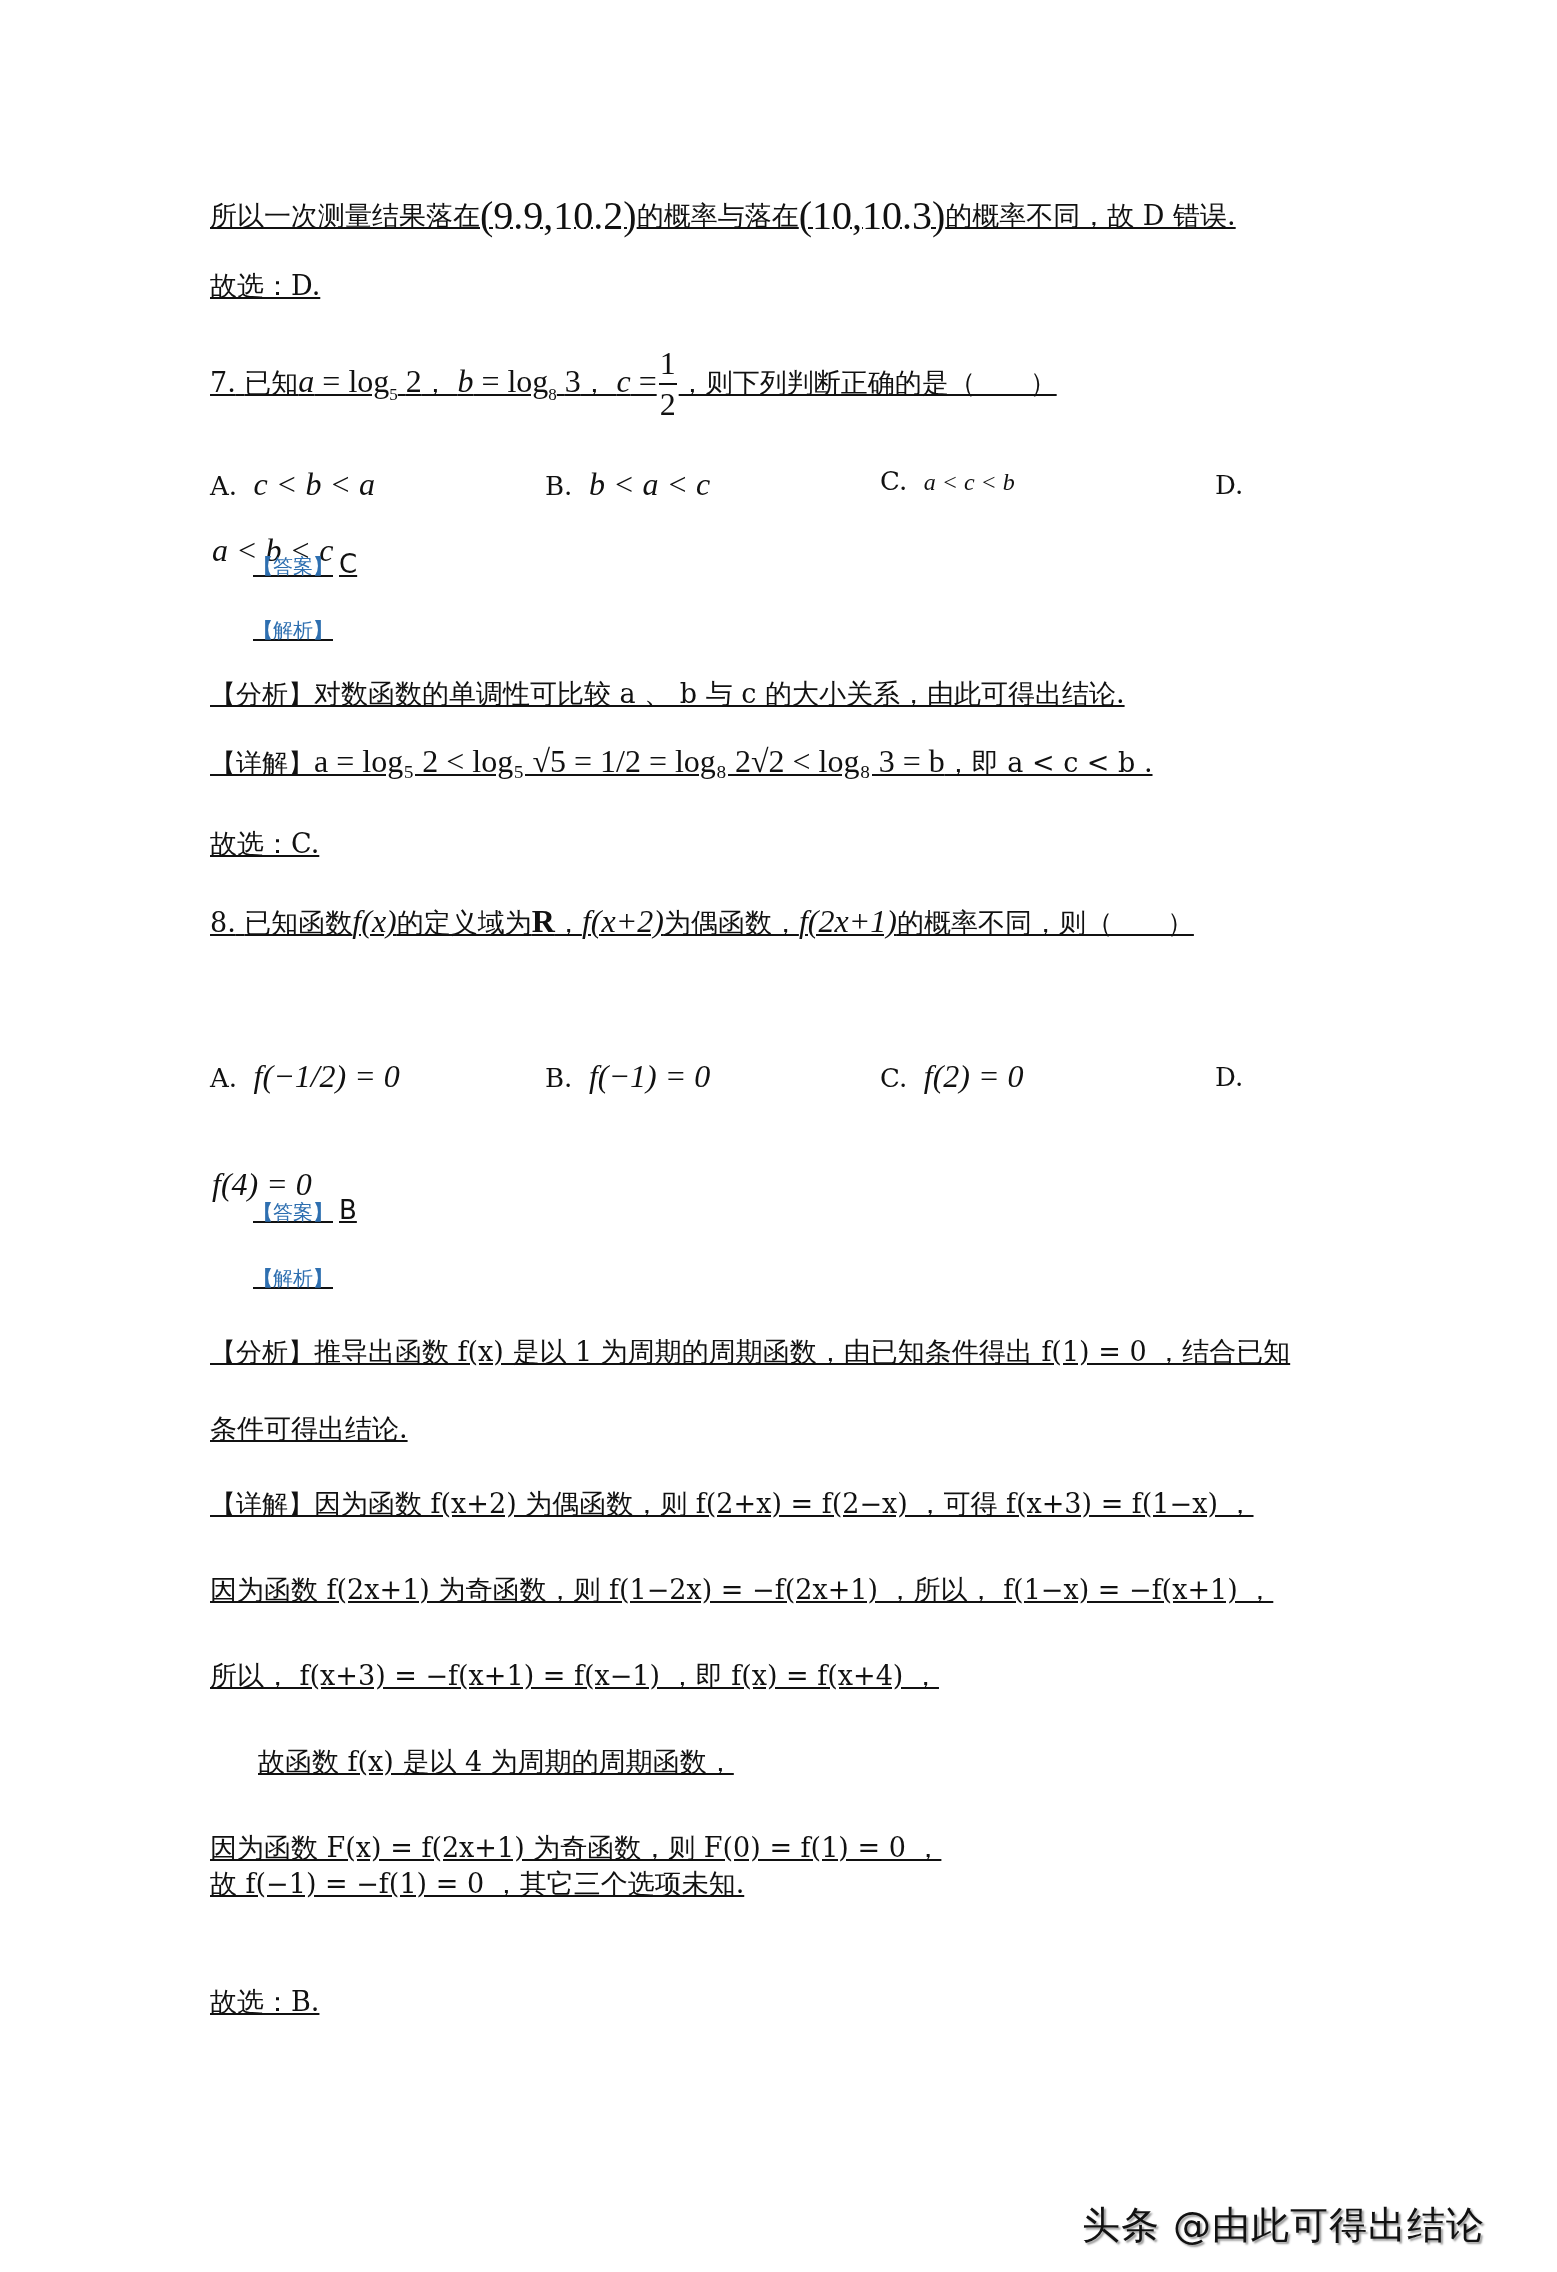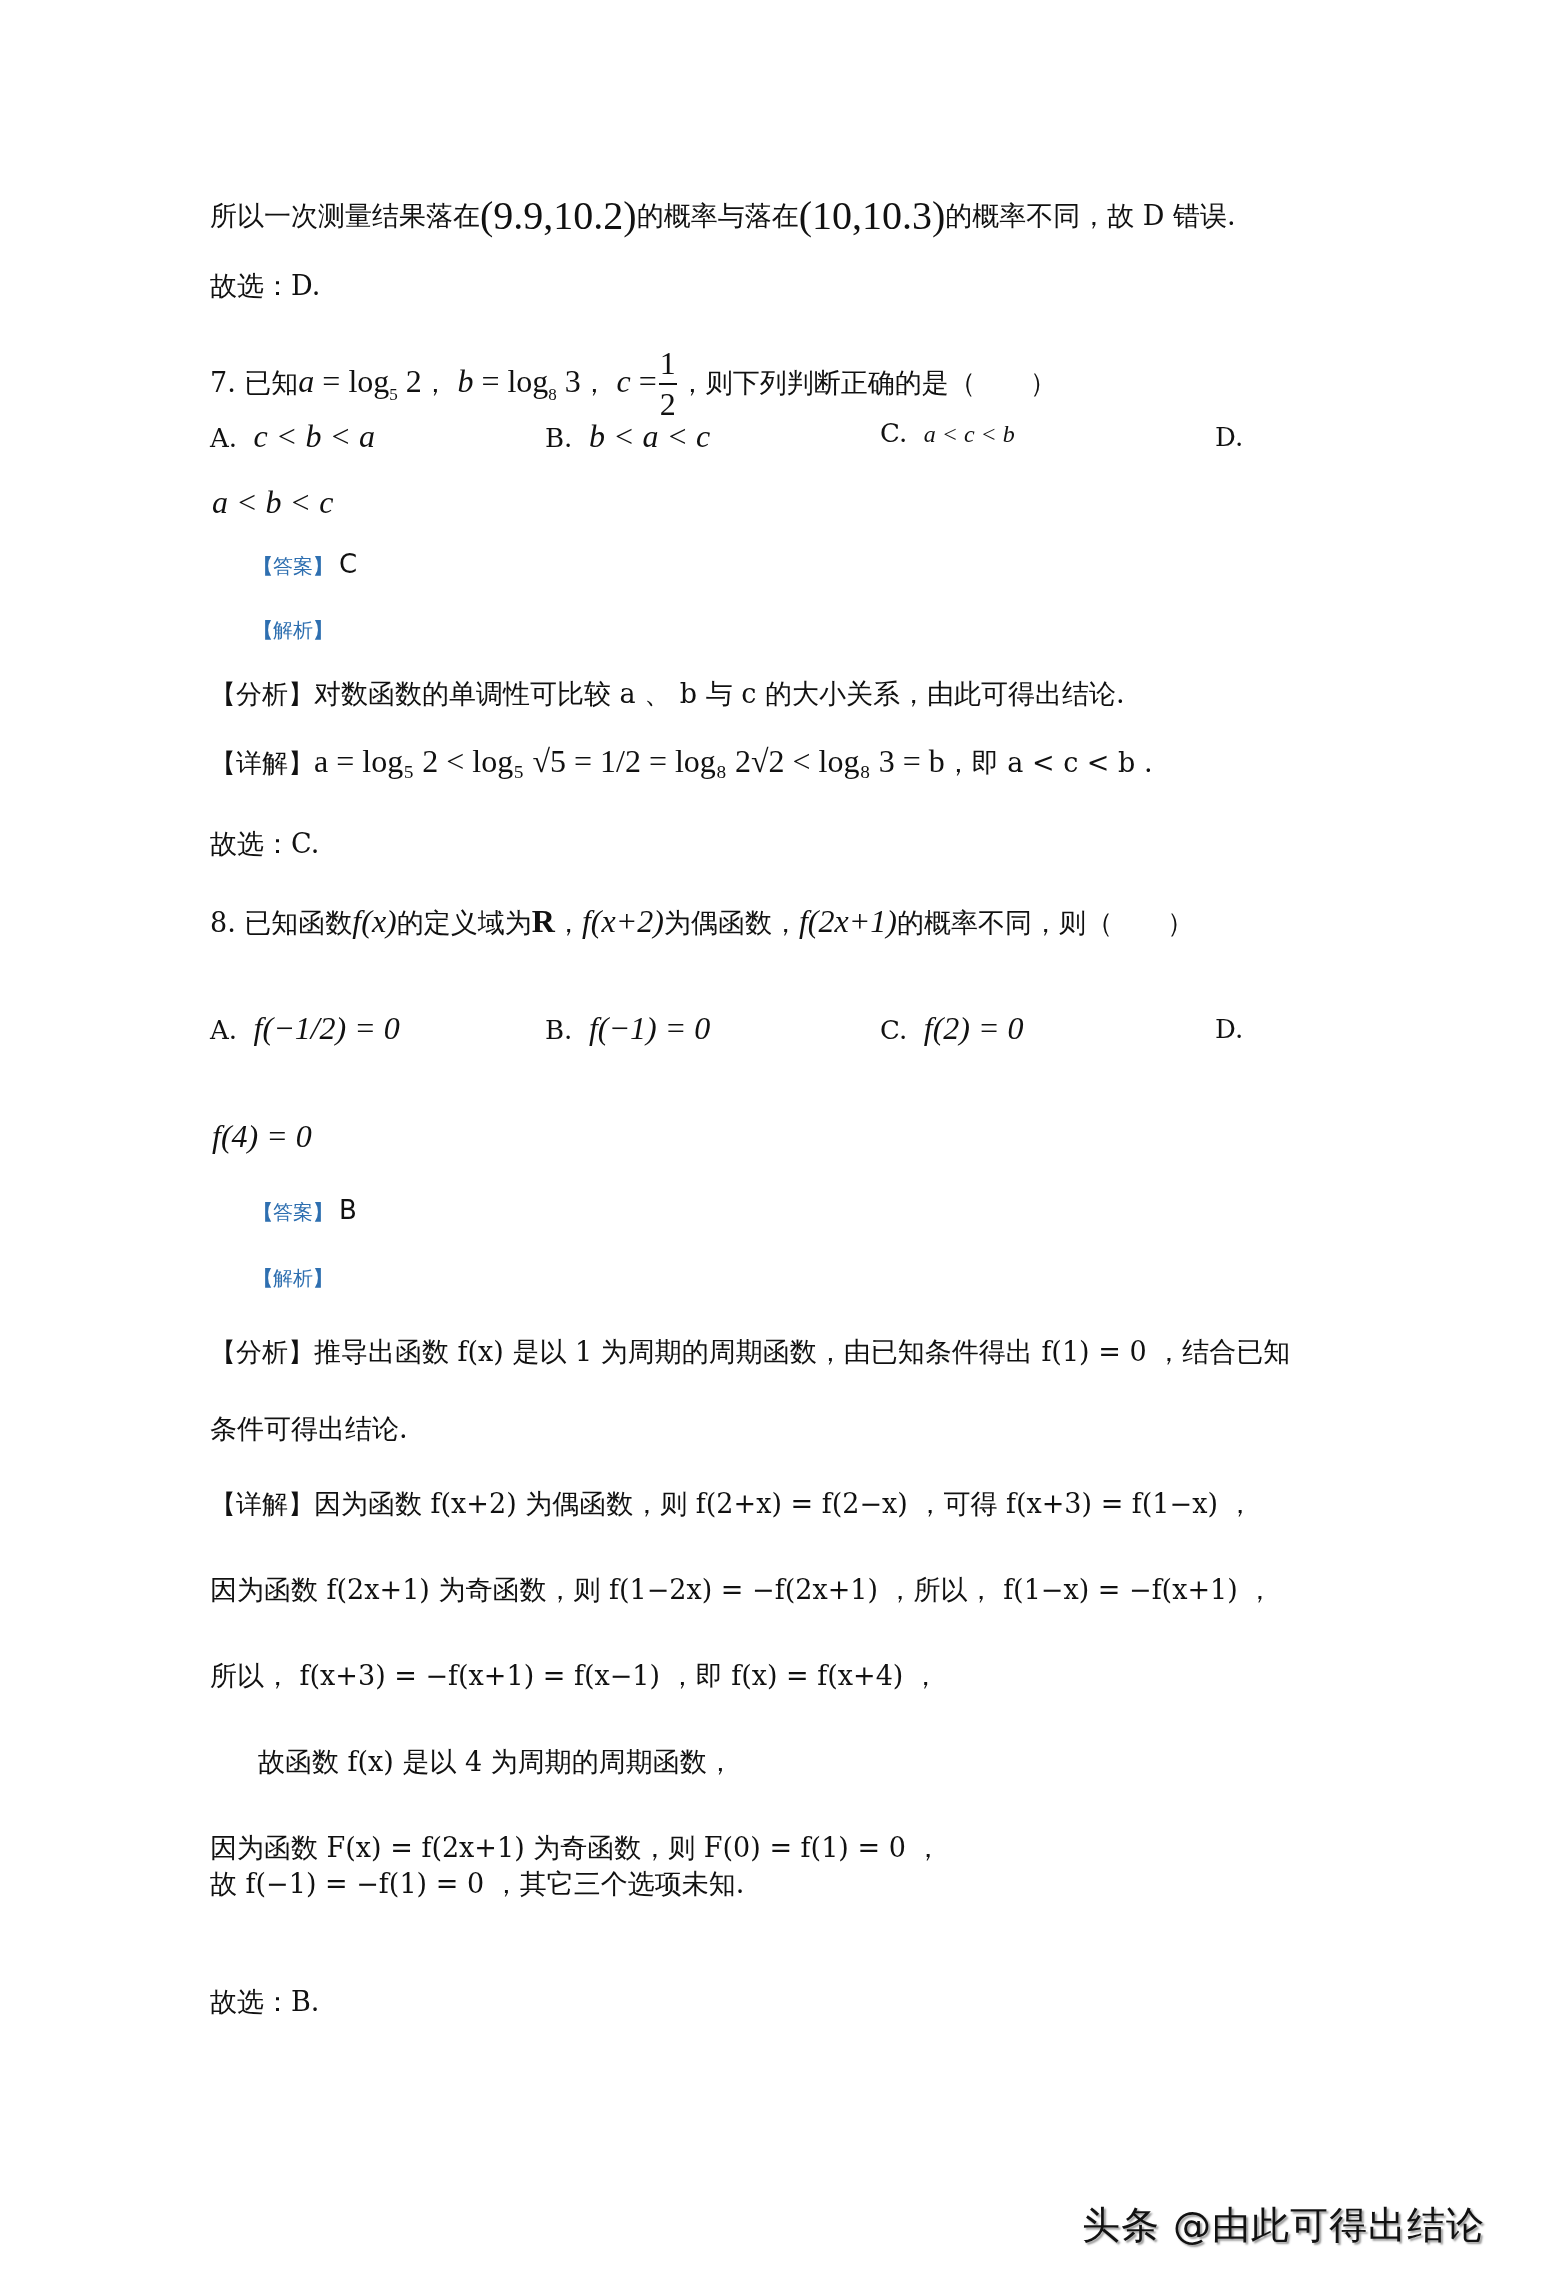--- a/index.html
+++ b/index.html
@@ -1,30 +1,30 @@
 <!DOCTYPE html>
 <html><head>
   <meta charset="utf-8">
   <style>
     html, body { margin: 0; padding: 0; background: #ffffff; }
     body { width: 1557px; height: 2272px; position: relative; overflow: hidden;
            font-family: "DejaVu Serif", "Liberation Serif", serif; color: #111; }
-    .line { position: absolute; left: 210px; white-space: nowrap; font-size: 27px; line-height: 1; }
+    .line { position: absolute; left: 210px; white-space: nowrap; font-size: 27px; line-height: 1; text-decoration: underline; }
     .m { font-family: "Liberation Serif", "DejaVu Serif", serif; font-size: 32px; }
     .i { font-style: italic; }
     .big { font-size: 40px; font-family: "Liberation Serif", serif; vertical-align: -4px; font-weight: 300; }
     .sub { font-size: 17px; vertical-align: -8px; }
     .frac { display: inline-flex; flex-direction: column; align-items: center; vertical-align: middle; margin: 0 2px;
             font-family: "Liberation Serif", serif; font-size: 32px; line-height: 1.1; }
     .frac .bar { width: 18px; height: 2px; background: #111; margin: 2px 0; }
     .tag { color: #2e6fb0; font-family: "DejaVu Sans", sans-serif; font-size: 20px; margin-left: 43px; }
     .tag .br { color: #2e6fb0; font-weight: bold; }
     .tagb { font-family: "DejaVu Sans", sans-serif; font-size: 26px; }
     .ans { font-family: "DejaVu Sans", sans-serif; font-size: 26px; margin-left: 6px; }
-    .opt { position: absolute; white-space: nowrap; font-size: 26px; }
+    .opt { position: absolute; white-space: nowrap; font-size: 26px; margin-top: 48px; }
     .sm { font-size: 24px; }
     .watermark { position: absolute; left: 1082px; top: 2200px; font-family: "DejaVu Sans", sans-serif;
                  font-size: 38px; color: #111; text-shadow: 2px 2px 2px #999; letter-spacing: 1px; }
   </style>
 </head>
 <body>
 
 <div class="line" style="top:196px;">
   <span>所以一次测量结果落在</span><span class="m big">(9.9,10.2)</span><span>的概率与落在</span><span class="m big">(10,10.3)</span><span>的概率不同，故 D 错误.</span>
 </div>

